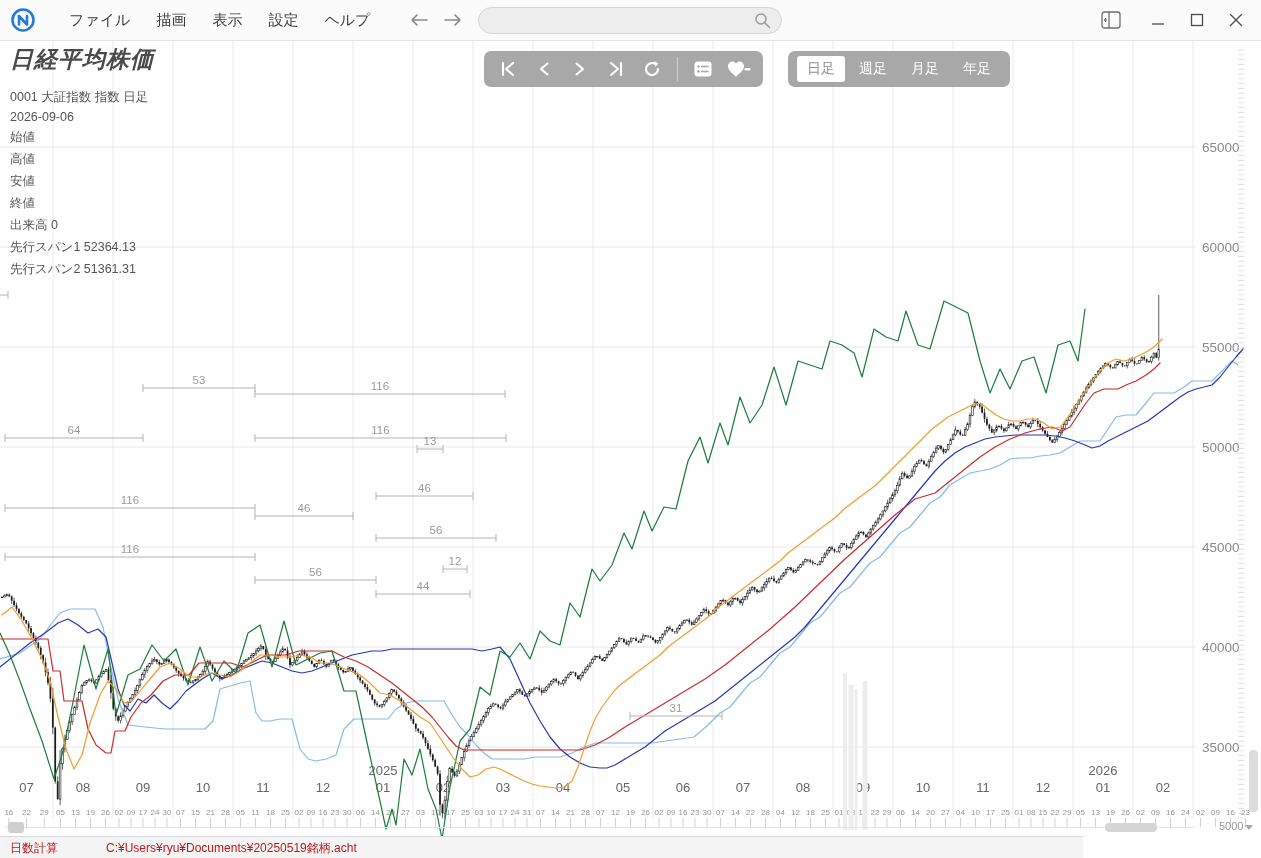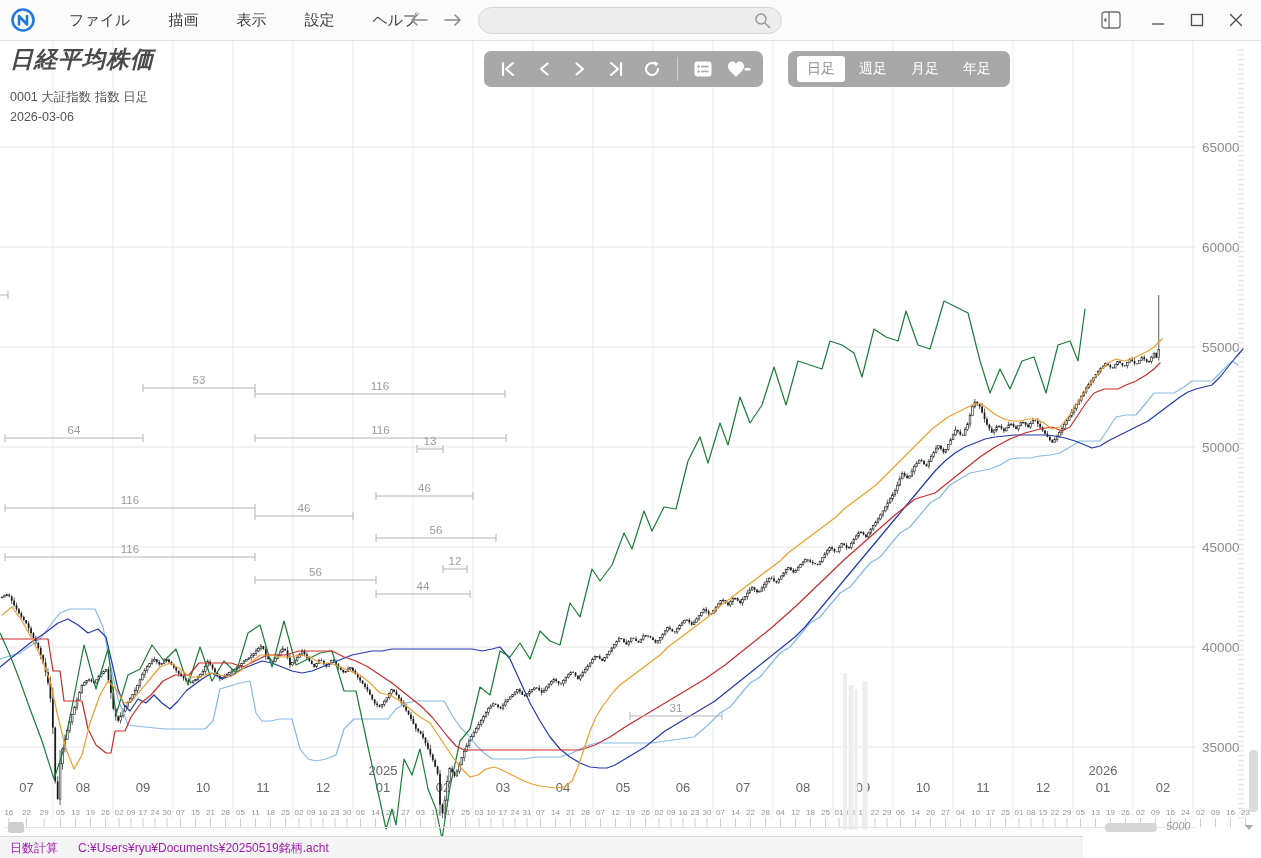--- a/index.html
+++ b/index.html
@@ -9,21 +9,21 @@
     font-family:"Liberation Sans","DejaVu Sans",sans-serif;
     -webkit-font-smoothing:antialiased;
   }
   
   #titlebar{
     position:absolute;left:0;top:0;width:1261px;height:40px;
     background:#fbfbfc;border-bottom:1px solid #e2e2e5;
     display:flex;align-items:center;z-index:30;
   }
   #app-logo{margin-left:10px;flex:0 0 auto;}
-  #menu-items{display:flex;align-items:flex-end;margin-left:20px;gap:12px;}
+  #menu-items{display:flex;align-items:flex-end;margin-left:20px;}
   .menu-item{font-size:15px;color:#3c3c3c;padding:6px 13px;cursor:default;}
   .nav-arrow{position:absolute;top:6px;width:28px;height:28px;display:flex;align-items:center;justify-content:center;}
   #nav-back{left:405px;} #nav-fwd{left:439px;}
   #searchbox{
     position:absolute;left:478px;top:7px;width:304px;height:27px;
     background:#ededee;border:1px solid #d6d6d9;border-radius:14px;
     display:flex;align-items:center;box-sizing:border-box;
   }
   #searchbox input{
     flex:1;border:none;background:transparent;outline:none;
@@ -50,31 +50,31 @@
   #info-panel{position:absolute;left:10px;top:46px;z-index:10;color:#555;}
   #info-title{font-size:23px;font-weight:bold;color:#4a4a4a;letter-spacing:1px;line-height:26px;font-style:italic;}
   #info-sub{font-size:12.5px;margin-top:17px;}
   #info-date{font-size:12.5px;margin-top:4px;}
   .info-row{font-size:12.5px;margin-top:5px;}
   
   #hscroll{position:absolute;left:0;top:819px;width:1261px;height:17px;z-index:20;}
   #hscroll .track{position:absolute;left:5px;top:8px;width:1190px;height:1px;background:#e3e3e6;}
   #hthumb{position:absolute;left:8px;top:3px;width:16px;height:11px;background:#cfcfcf;border-radius:3px;}
   #zthumb{position:absolute;left:1105px;top:4px;width:52px;height:9px;background:#d6d6d6;border-radius:4px;}
-  #barcount{position:absolute;left:1166px;top:1px;font-size:11px;color:#999;font-style:italic;}
+  #barcount{position:absolute;left:1219px;top:1px;font-size:11px;color:#999;}
   #dd-arrow{position:absolute;left:1245px;top:6px;width:0;height:0;
     border-left:4px solid transparent;border-right:4px solid transparent;border-top:5px solid #a9a9a9;}
   
   #statusbar{
     position:absolute;left:0;top:836px;width:1083px;height:22px;
     background:#f4f4f5;border-top:1px solid #dadade;z-index:30;
-    display:flex;align-items:center;font-size:12px;color:#a21caf;
+    display:flex;align-items:center;font-size:12px;color:#b91c1c;
   }
   #status-mode{margin-left:10px;}
-  #status-path{margin-left:20px;}
+  #status-path{margin-left:48px;}
   
   #vthumb{position:absolute;left:1249px;top:750px;width:9px;height:62px;background:#dcdcdc;border-radius:4px;z-index:15;}
 </style>
 </head>
 <body>
 
 <svg id="chart" width="1261" height="858" viewBox="0 0 1261 858">
     <line x1="53" y1="41" x2="53" y2="818" stroke="#ebebee" stroke-width="1"></line>
     <line x1="113" y1="41" x2="113" y2="818" stroke="#ebebee" stroke-width="1"></line>
     <line x1="173" y1="41" x2="173" y2="818" stroke="#ebebee" stroke-width="1"></line>
@@ -1602,21 +1602,30 @@
 <div class="float-bar" id="bar-tf">
     <span class="tf-btn selected">日足</span>
     <span class="tf-btn">週足</span>
     <span class="tf-btn">月足</span>
     <span class="tf-btn">年足</span>
   </div>
 
 <div id="info-panel">
   <div id="info-title">日経平均株価</div>
   <div id="info-sub">0001 大証指数 指数  日足</div>
-  <div id="info-date">2026-03-06</div>
+  <div id="info-date">2026-09-06</div>
+  <div id="info-fields">
+      <div class="info-row">始値</div>
+      <div class="info-row">高値</div>
+      <div class="info-row">安値</div>
+      <div class="info-row">終値</div>
+      <div class="info-row">出来高 0</div>
+      <div class="info-row">先行スパン1 52364.13</div>
+      <div class="info-row">先行スパン2 51361.31</div>
+    </div>
 </div>
 
 <div id="hscroll">
   <div class="track"></div>
   <div id="hthumb"></div>
   <div id="zthumb"></div>
   <span id="barcount">5000</span>
   <span id="dd-arrow"></span>
 </div>
 

